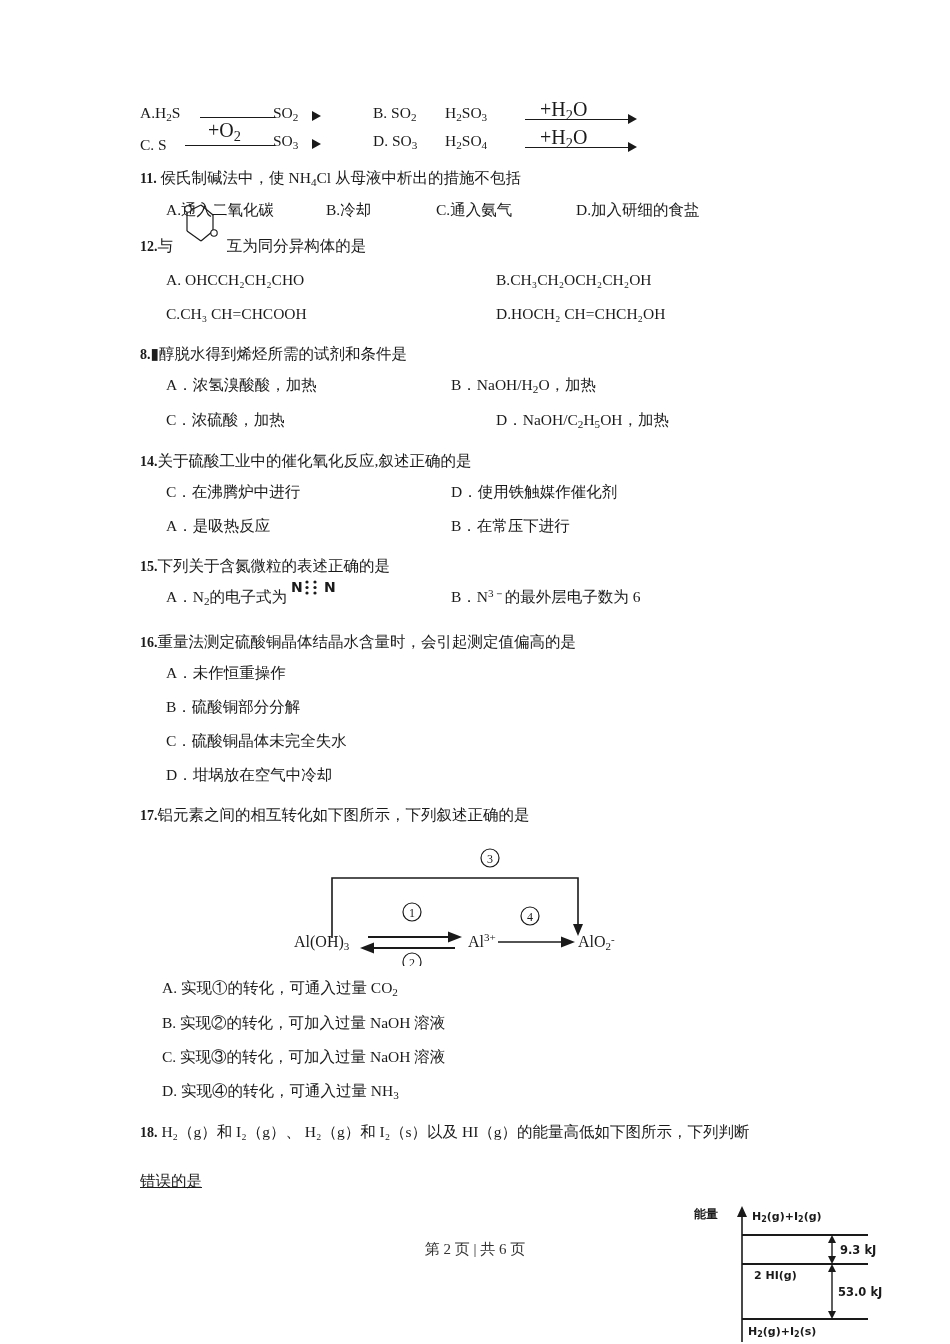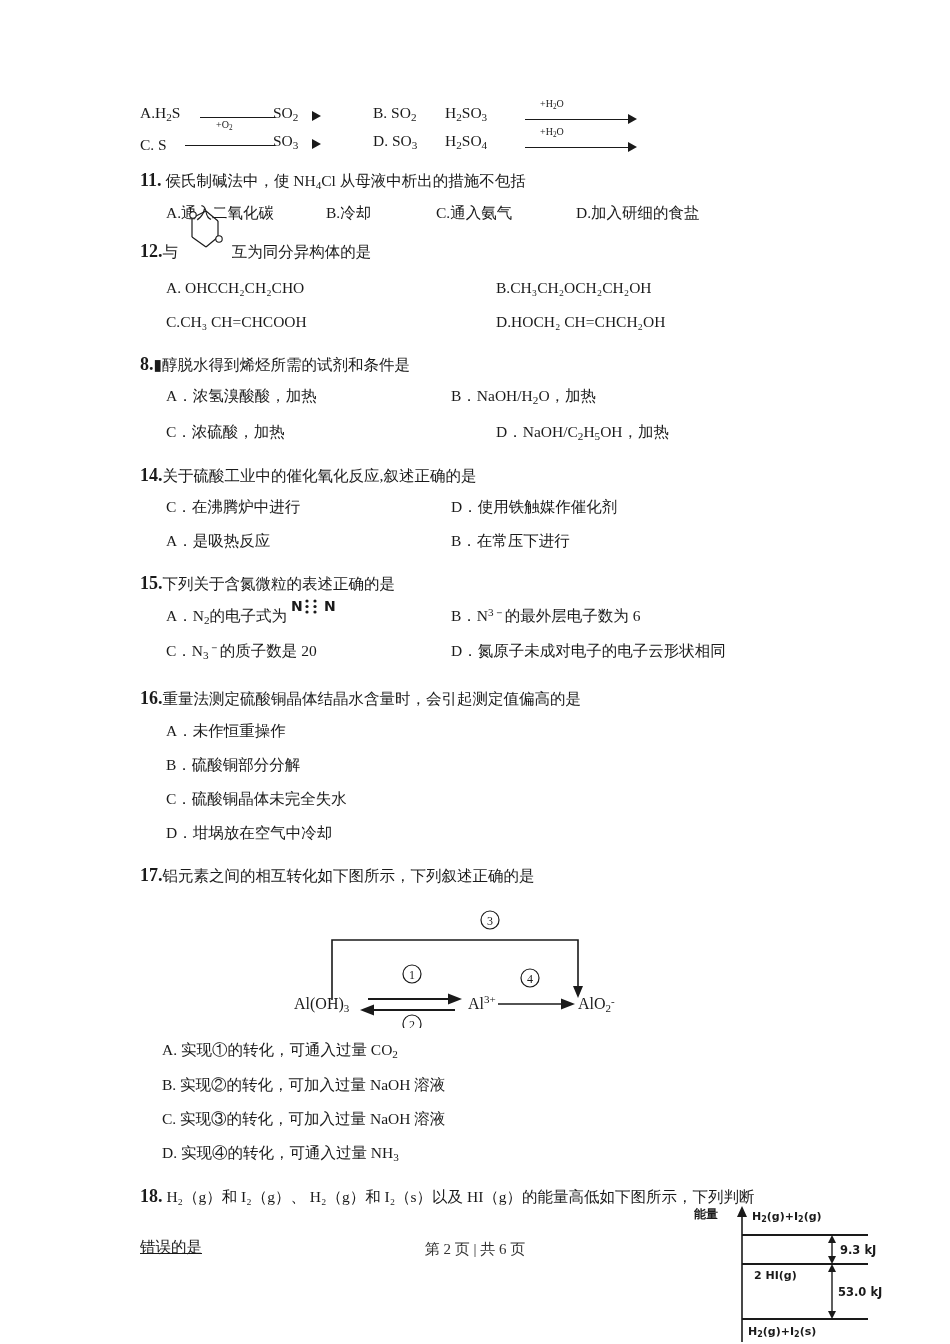--- a/index.html
+++ b/index.html
@@ -21,21 +21,21 @@
     padding: 8px;
   }
   .content {
     position: absolute;
     left: 140px;
     top: 96px;
     width: 700px;
   }
   .qnum {
     font-weight: bold;
-    font-size: 18px;
+    font-size: 14px;
     letter-spacing: 0;
   }
   .stem {
     font-size: 15.5px;
     line-height: 1.6;
     margin-top: 16px;
     margin-bottom: 6px;
   }
   .opts {
     margin-left: 26px;
@@ -69,21 +69,21 @@
   }
   .rxn-head {
     position: absolute;
     width: 0; height: 0;
     border-left: 9px solid #1a1a1a;
     border-top: 5.5px solid transparent;
     border-bottom: 5.5px solid transparent;
   }
   .rxn-cap {
     position: absolute;
-    font-size: 10px;
+    font-size: 20px;
     white-space: nowrap;
   }
 
   
   .ring-wrap {
     display: inline-block;
     position: relative;
     width: 46px;
     height: 14px;
     vertical-align: baseline;
@@ -143,21 +143,21 @@
 
       <span class="lbl" style="left:0px; top:8px;">
         <span>A.H</span><sub>2</sub><span>S</span>
       </span>
       <div class="rxn-arrow" style="left:60px; top:21px; width:75px;"></div>
       <span class="lbl" style="left:133px; top:8px;">
         <span>SO</span><sub>2</sub>
       </span>
       <div class="rxn-head" style="left:172px; top:15px;"></div>
 
-      <span class="rxn-cap" style="left:76px; top:23px;">
+      <span class="rxn-cap" style="left:68px; top:23px;">
         <span>+O</span><sub>2</sub>
       </span>
 
       <span class="lbl" style="left:0px; top:40px;">
         <span>C. S</span>
       </span>
       <div class="rxn-arrow" style="left:45px; top:49px; width:90px;"></div>
       <span class="lbl" style="left:133px; top:36px;">
         <span>SO</span><sub>3</sub>
       </span>
@@ -272,24 +272,20 @@
               <circle cx="24" cy="5" r="1.6" fill="#1a1a1a"></circle>
               <circle cx="16" cy="10.5" r="1.6" fill="#1a1a1a"></circle>
               <circle cx="24" cy="10.5" r="1.6" fill="#1a1a1a"></circle>
               <circle cx="16" cy="16" r="1.6" fill="#1a1a1a"></circle>
               <circle cx="24" cy="16" r="1.6" fill="#1a1a1a"></circle>
             </svg>
           </span>
         </span>
         <span class="opt"><span>B．N</span><sup>3－</sup><span>的最外层电子数为 6</span></span>
       </div>
-      <div class="optrow">
-        <span class="opt col1"><span>C．N</span><sub>3</sub><sup>－</sup><span>的质子数是 20</span></span>
-        <span class="opt">D．氮原子未成对电子的电子云形状相同</span>
-      </div>
     </div>
 
     <div class="stem" style="margin-top:20px;">
       <span class="qnum">16.</span><span>重量法测定硫酸铜晶体结晶水含量时，会引起测定值偏高的是</span>
     </div>
     <div class="opts">
       <div class="optrow">
           <span class="opt">A．未作恒重操作</span>
         </div>
       <div class="optrow">

